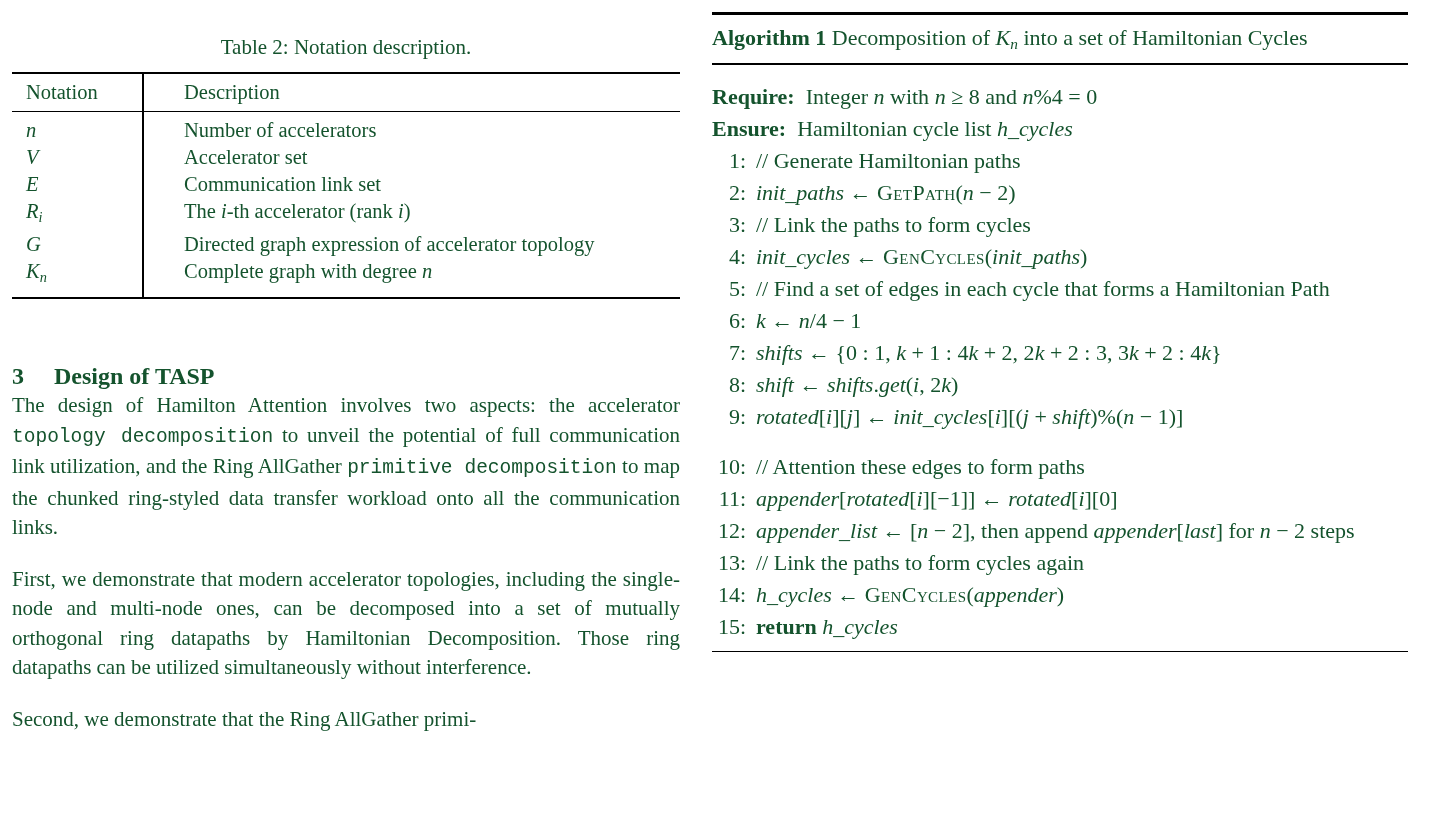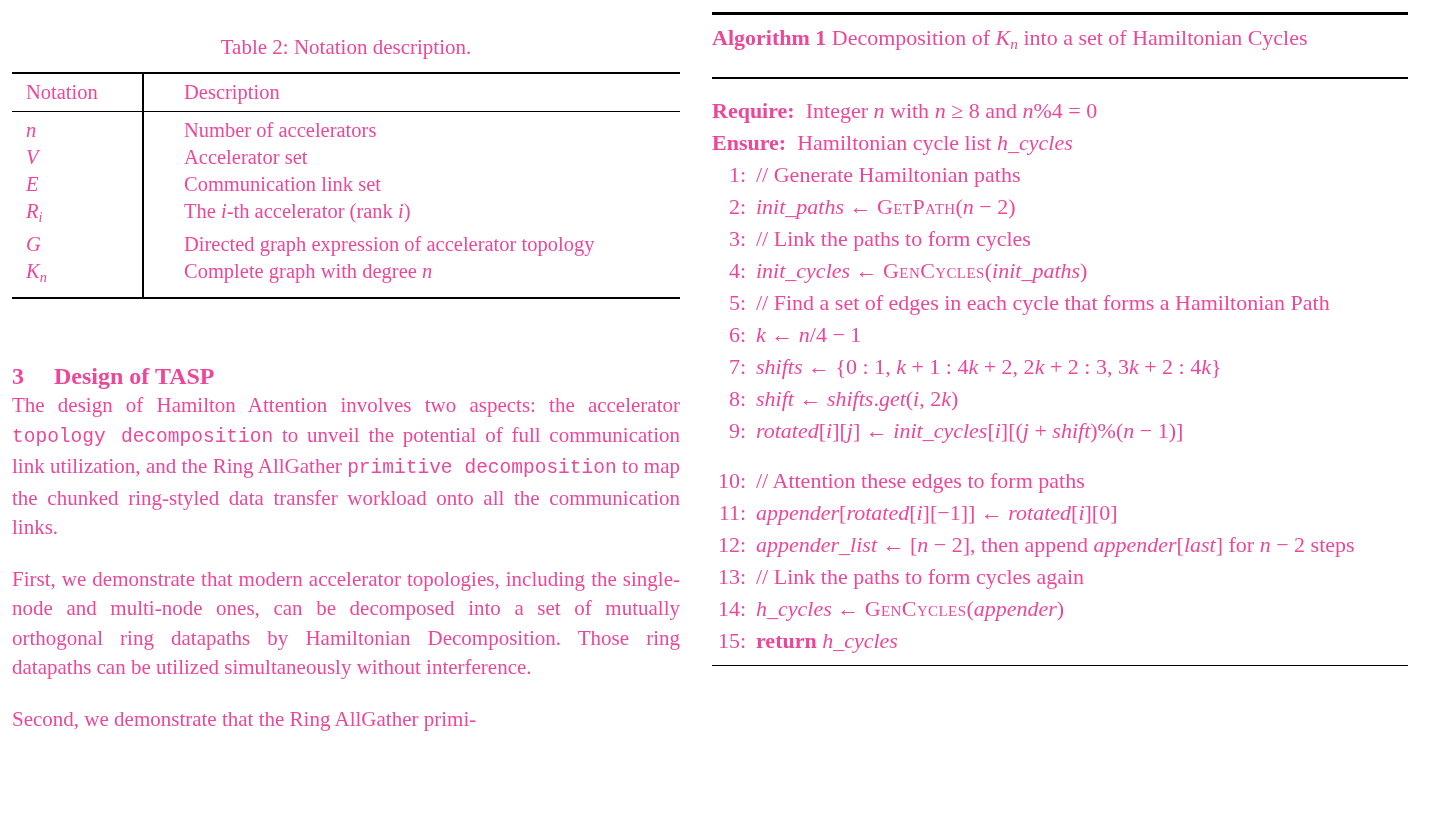--- a/index.html
+++ b/index.html
@@ -2,21 +2,21 @@
 <html lang="en"><head>
 <meta charset="utf-8">
 <style>
   * { margin: 0; padding: 0; box-sizing: border-box; }
   html, body { background: #ffffff; }
   .page {
     position: relative;
     width: 1455px;
     height: 840px;
     background: #ffffff;
-    color: #ec4899;
+    color: #14532d;
     font-family: "Liberation Serif", serif;
     overflow: hidden;
   }
   .left-col { position: absolute; left: 12px; top: 34px; width: 668px; }
   .right-col { position: absolute; left: 712px; top: 12px; width: 696px; }
 
   
   .seg-i  { font-style: italic; }
   .seg-b  { font-weight: bold; }
   .seg-sc { font-variant: small-caps; letter-spacing: 0.4px; }
@@ -43,21 +43,21 @@
   
   .sec { margin-top: 62px; font-size: 24px; font-weight: bold; line-height: 30px; }
   .secnum { display: inline-block; margin-right: 30px; }
   .para { font-size: 21px; line-height: 29.5px; text-align: justify; }
   .para-first { }
   .para + .para { margin-top: 22px; }
 
   
   .rule { height: 1.5px; background: #000; }
   .rule.thick { height: 2.5px; }
-  .algo-title { font-size: 22px; line-height: 31px; padding: 7px 0 19px; text-align: justify; }
+  .algo-title { font-size: 22px; line-height: 31px; padding: 7px 0 5px; text-align: justify; }
   .algo-req { font-size: 22px; line-height: 32px; }
   .algo-req-block { padding-top: 16px; }
   .algo-lines { padding: 0 0 8px; }
   .algo-line { display: flex; font-size: 22px; line-height: 32px; }
   .algo-num { flex: 0 0 44px; text-align: right; padding-right: 10px; }
   .algo-content { flex: 1; text-align: justify; }
   .gap-before { margin-top: 18px; }
 </style>
 </head>
 <body>

